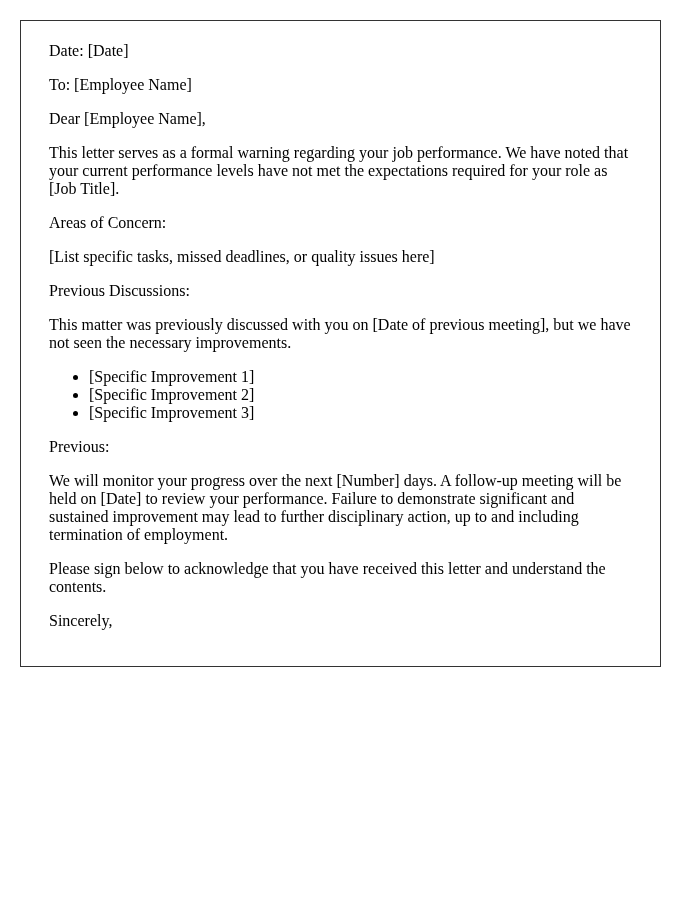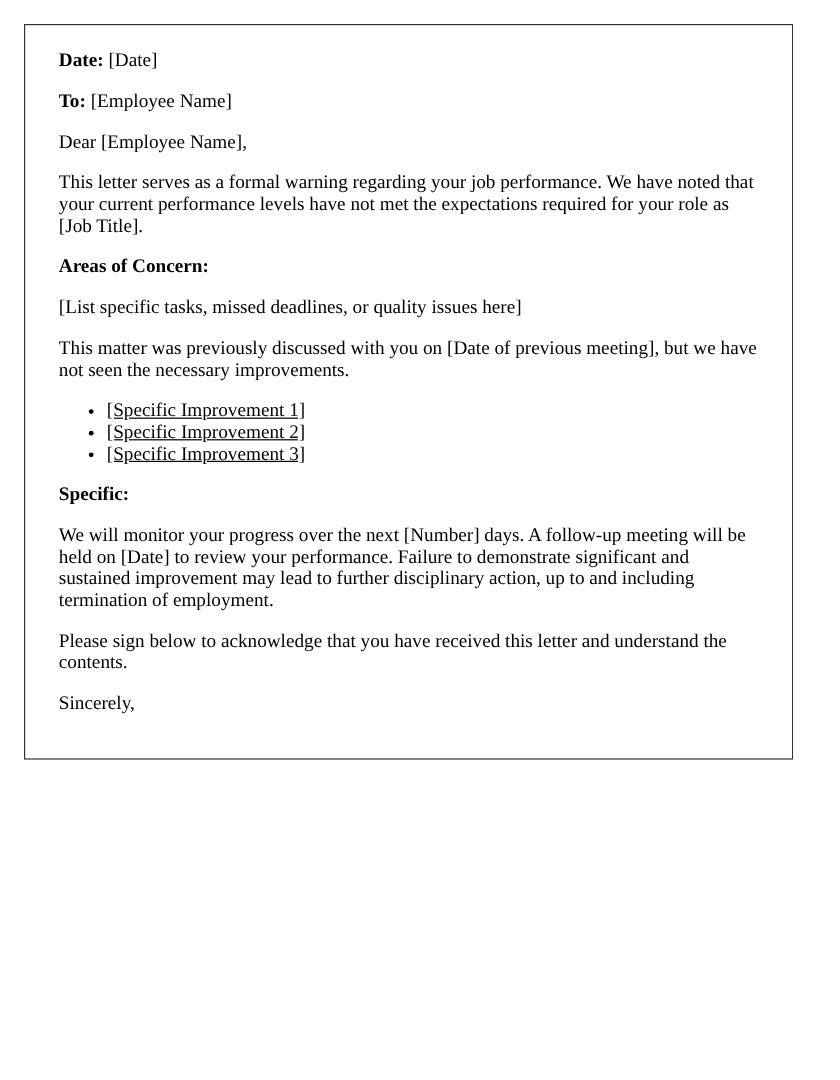--- a/index.html
+++ b/index.html
@@ -13,45 +13,46 @@
       box-sizing: border-box;
       width: 641px;
       border: 1px solid #333333;
       padding: 21px 28px 20px 28px;
       font-family: "Liberation Serif", "DejaVu Serif", serif;
       font-size: 16px;
       line-height: 18px;
       color: #000000;
     }
     .letter p { margin: 0 0 16px 0; }
-    .letter strong { font-weight: bold; }
-    .letter ul { margin: 0 0 16px 0; padding-left: 40px; text-decoration: underline; }
+    .letter strong { font-weight: normal; }
+    .letter ul { margin: 0 0 16px 0; padding-left: 40px; }
     .letter li { margin: 0; }
   </style>
 </head>
 <body>
 
 <div class="viewport">
   <div class="letter">
     <p><strong>Date:</strong> <span>[Date]</span></p>
     <p><strong>To:</strong> <span>[Employee Name]</span></p>
 
     <p>Dear [Employee Name],</p>
     <p>This letter serves as a formal warning regarding your job performance. We have noted that your current performance levels have not met the expectations required for your role as [Job Title].</p>
 
     <p><strong>Areas of Concern:</strong></p>
     <p>[List specific tasks, missed deadlines, or quality issues here]</p>
 
+    <p><strong>Previous Discussions:</strong></p>
     <p>This matter was previously discussed with you on [Date of previous meeting], but we have not seen the necessary improvements.</p>
 
     <ul>
       <li>[Specific Improvement 1]</li>
       <li>[Specific Improvement 2]</li>
       <li>[Specific Improvement 3]</li>
     </ul>
 
-    <p><strong>Specific:</strong></p>
+    <p><strong>Previous:</strong></p>
     <p>We will monitor your progress over the next [Number] days. A follow-up meeting will be held on [Date] to review your performance. Failure to demonstrate significant and sustained improvement may lead to further disciplinary action, up to and including termination of employment.</p>
 
     <p>Please sign below to acknowledge that you have received this letter and understand the contents.</p>
     <p>Sincerely,</p>
   </div>
 </div>
 
 </body></html>

